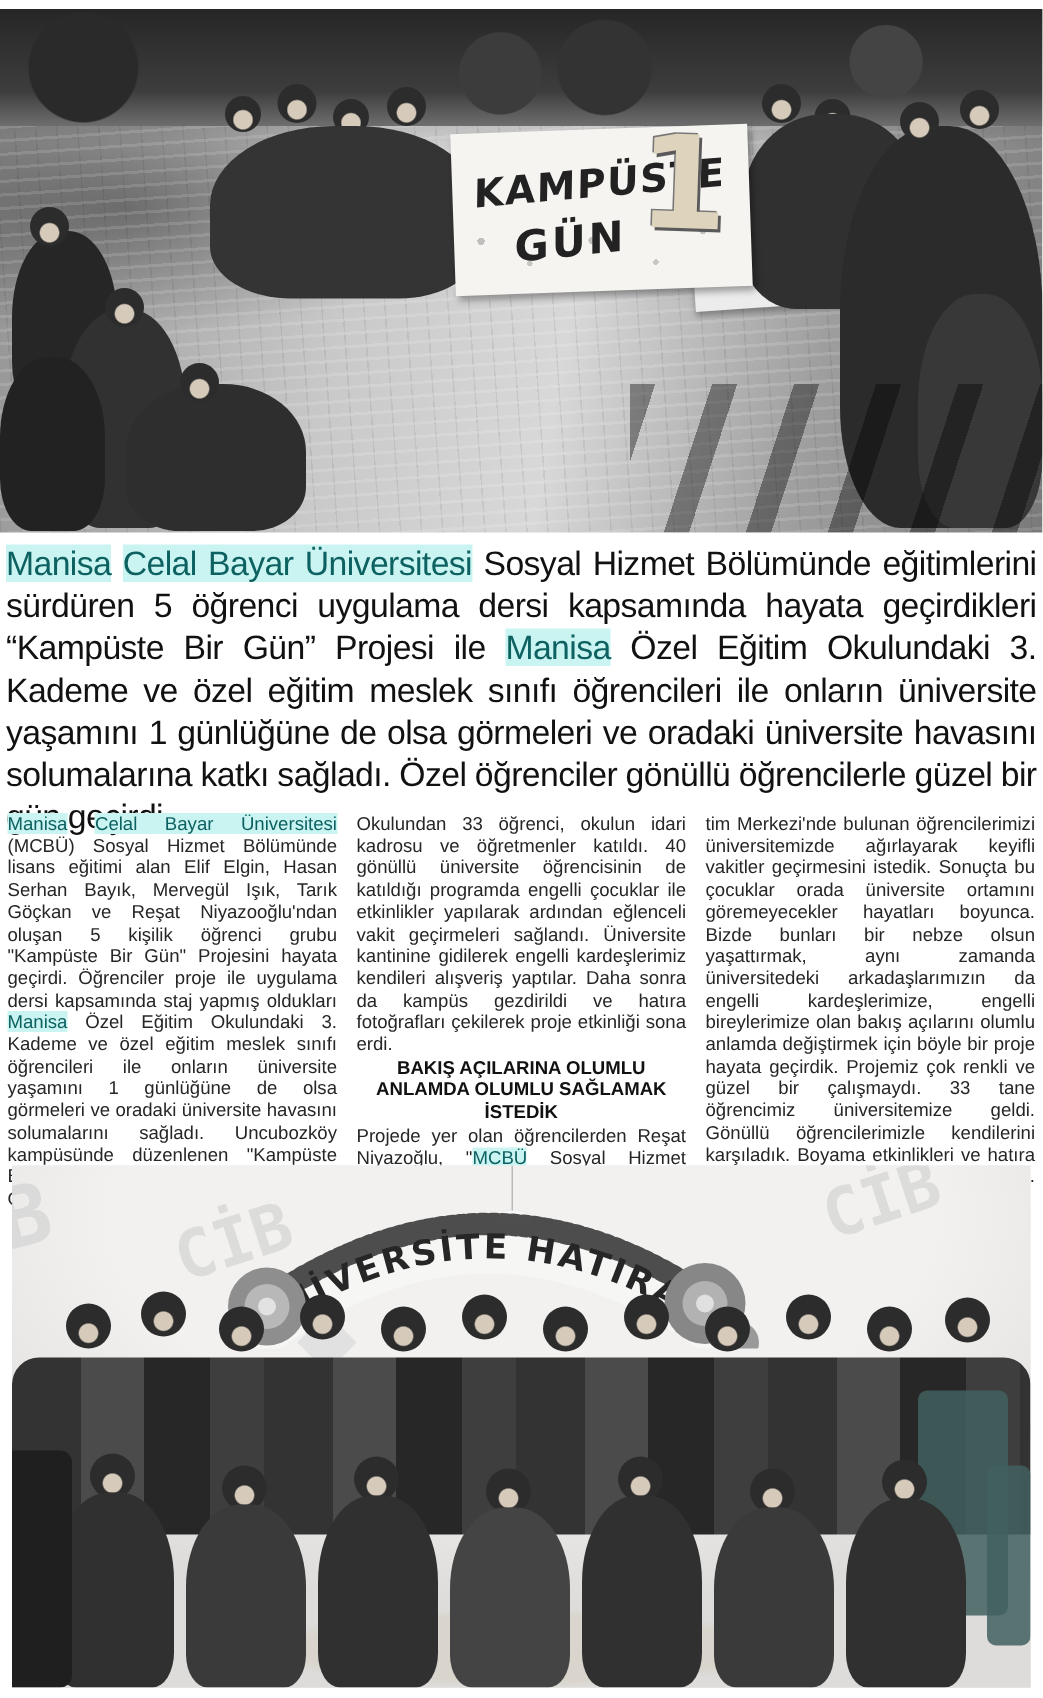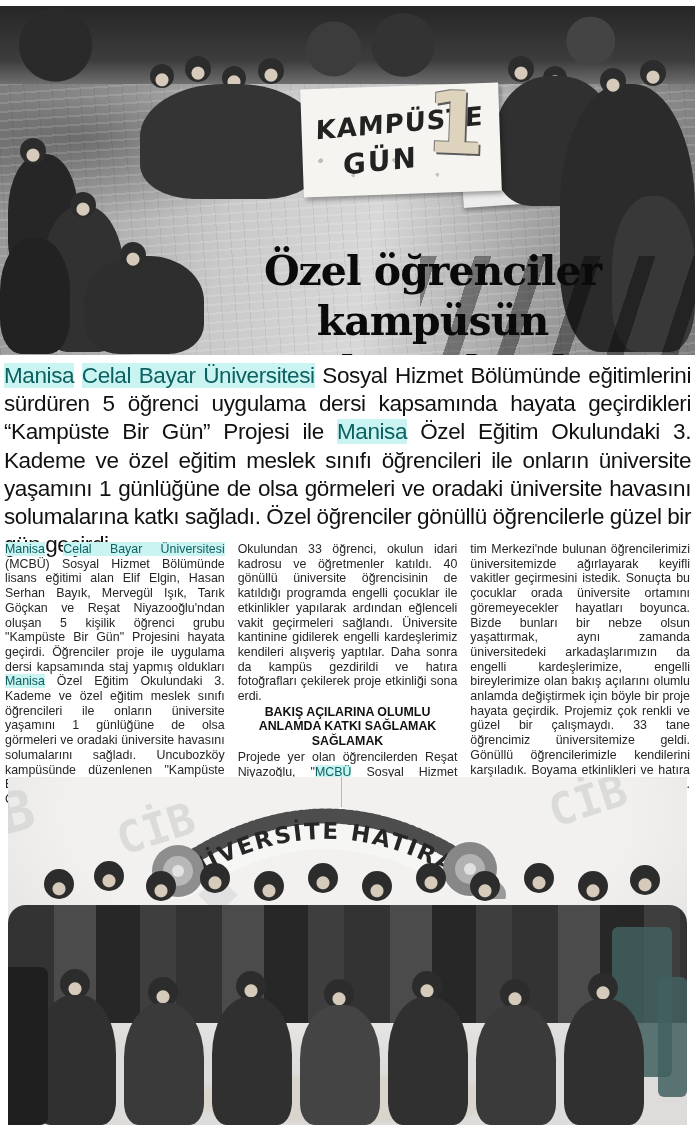--- a/index.html
+++ b/index.html
@@ -113,34 +113,30 @@
 
   <div class="abs shadow-streaks"></div>
 
   <div class="abs campus-banner">
     <div class="banner-dots"></div>
     <span class="l1">KAMPÜSTE</span>
     <span class="l2">GÜN</span>
     <span class="num1">1</span>
   </div>
 
-  <div class="abs headline">
-    <div>Özel öğrenciler kampüsün</div>
-    <div>tadını çıkardı</div>
-  </div>
 </div>
 
 <div class="abs lead"><span class="hl">Manisa</span><span> </span><span class="hl">Celal Bayar Üniversitesi</span><span> Sosyal Hizmet Bölümünde eğitimlerini sürdüren 5 öğrenci uygulama dersi kapsamında hayata geçirdikleri “Kampüste Bir Gün” Projesi ile </span><span class="hl">Manisa</span><span> Özel Eğitim Okulundaki 3. Kademe ve özel eğitim meslek sınıfı öğrencileri ile onların üniversite yaşamını 1 günlüğüne de olsa görmeleri ve oradaki üniversite havasını solumalarına katkı sağladı. Özel öğrenciler gönüllü öğrencilerle güzel bir gün geçirdi</span></div>
 
 <div class="abs cols">
   <div class="col"><span class="hl">Manisa</span><span> </span><span class="hl">Celal Bayar Üniversitesi</span><span> (MCBÜ) Sosyal Hizmet Bölümünde lisans eğitimi alan Elif Elgin, Hasan Serhan Bayık, Mervegül Işık, Tarık Göçkan ve Reşat Niyazooğlu'ndan oluşan 5 kişilik öğrenci grubu "Kampüste Bir Gün" Projesini hayata geçirdi. Öğrenciler proje ile uygulama dersi kapsamında staj yapmış oldukları </span><span class="hl">Manisa</span><span> Özel Eğitim Okulundaki 3. Kademe ve özel eğitim meslek sınıfı öğrencileri ile onların üniversite yaşamını 1 günlüğüne de olsa görmeleri ve oradaki üniversite havasını solumalarını sağladı. Uncubozköy kampüsünde düzenlenen  "Kampüste Bir Gün" adlı proje etkinliğine </span><span class="hl">Manisa</span><span> Özel Eğitim</span></div>
 
   <div class="col">
     <div>Okulundan 33 öğrenci, okulun idari kadrosu ve öğretmenler katıldı. 40 gönüllü üniversite öğrencisinin de katıldığı programda engelli çocuklar ile etkinlikler yapılarak ardından eğlenceli vakit geçirmeleri sağlandı. Üniversite kantinine gidilerek engelli kardeşlerimiz kendileri alışveriş yaptılar. Daha sonra da kampüs gezdirildi ve hatıra fotoğrafları çekilerek proje etkinliği sona erdi.</div>
-    <div class="subhead">BAKIŞ AÇILARINA OLUMLU ANLAMDA KATKI SAĞLAMAK SAĞLAMAK</div>
+    <div class="subhead">BAKIŞ AÇILARINA OLUMLU ANLAMDA OLUMLU SAĞLAMAK İSTEDİK</div>
     <div><span>Projede yer olan öğrencilerden Reşat Niyazoğlu, "</span><span class="hl">MCBÜ</span><span> Sosyal Hizmet Bölümü son sınıf öğrencileriyiz. </span><span class="hl">Manisa</span><span> Özel Eği-</span></div>
   </div>
 
   <div class="col"><span>tim Merkezi'nde bulunan öğrencilerimizi üniversitemizde ağırlayarak keyifli vakitler geçirmesini istedik. Sonuçta bu çocuklar orada üniversite ortamını göremeyecekler hayatları boyunca. Bizde bunları bir nebze olsun yaşattırmak, aynı zamanda üniversitedeki arkadaşlarımızın da engelli kardeşlerimize, engelli bireylerimize olan bakış açılarını olumlu anlamda değiştirmek için böyle bir proje hayata geçirdik. Projemiz çok renkli ve güzel bir çalışmaydı. 33 tane öğrencimiz üniversitemize geldi. Gönüllü öğrencilerimizle kendilerini karşıladık. Boyama etkinlikleri ve hatıra çarşafı etkinliğimizi yaptık" dedi.  </span><span class="byline">CÜNEYT HASÇELİK</span></div>
 </div>
 
 <div class="abs photo-bottom">
 
   <div class="wm" style="left:108px;top:26px;font-size:44px;transform:rotate(-18deg);">CİB</div>
   <div class="wm" style="left:540px;top:-2px;font-size:44px;transform:rotate(-18deg);">CİB</div>

